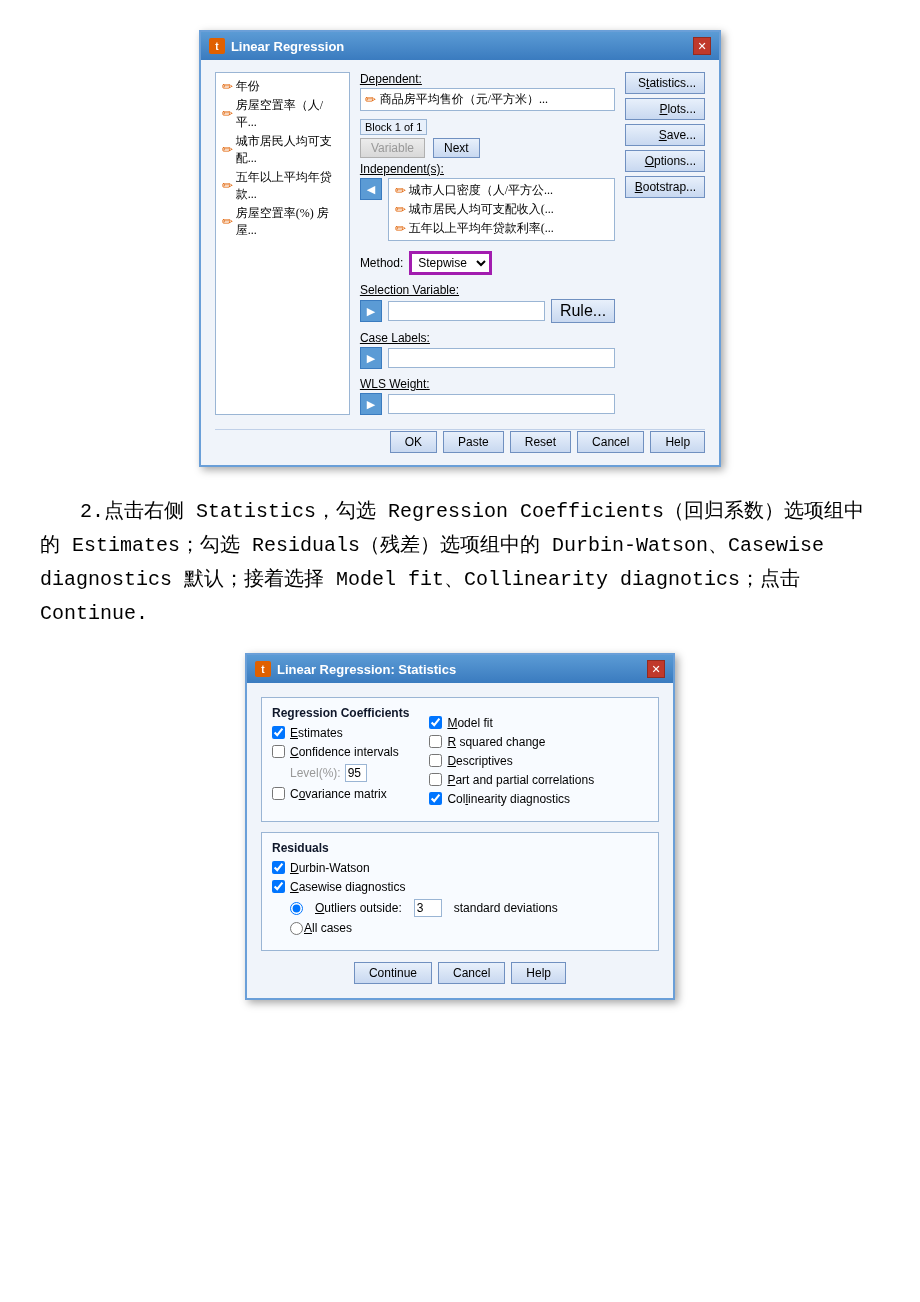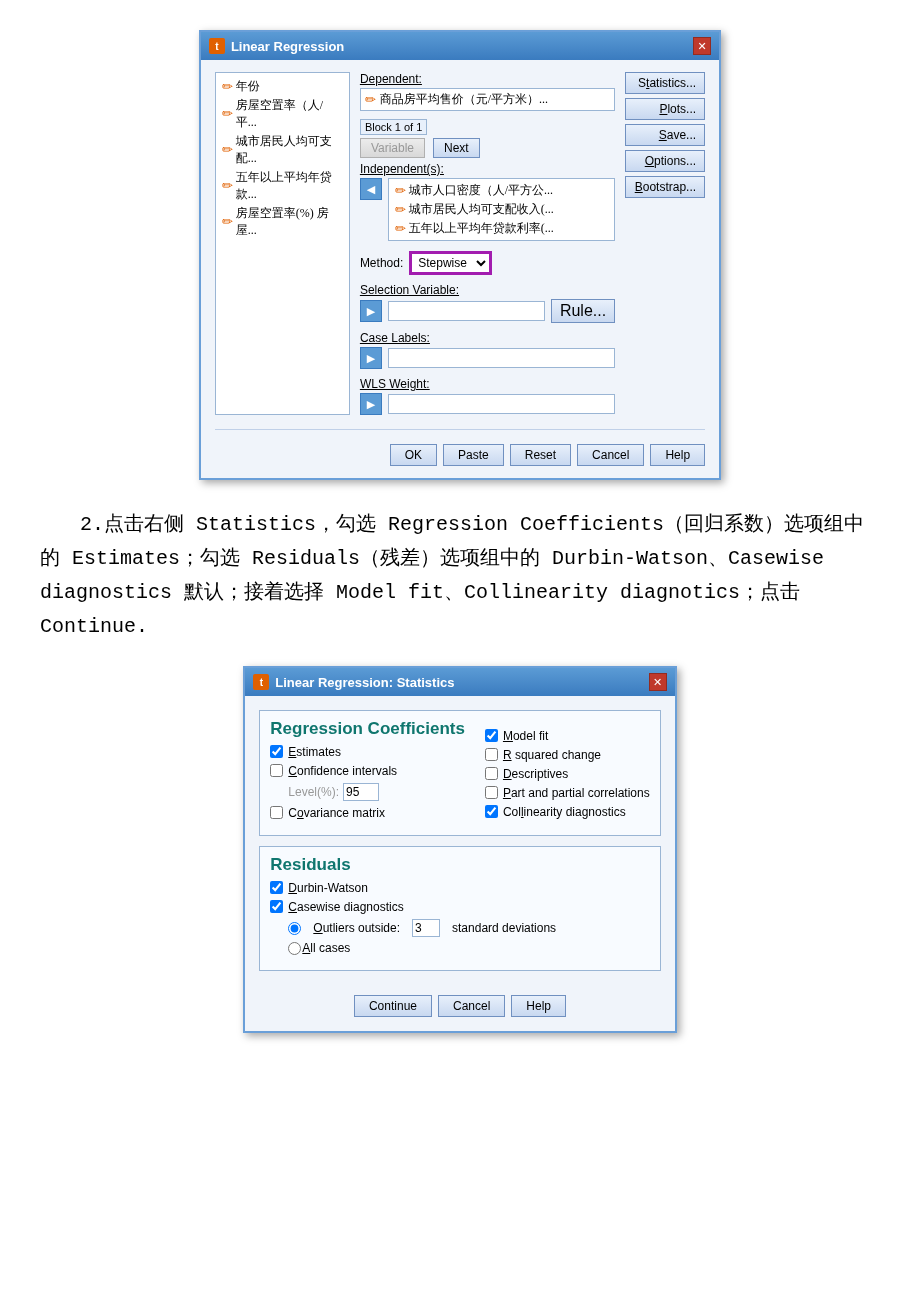--- a/index.html
+++ b/index.html
@@ -245,21 +245,21 @@
       font-size: 16px;
       cursor: pointer;
       font-family: Arial, sans-serif;
     }
 
     .bottom-btns {
       display: flex;
       justify-content: flex-end;
       gap: 6px;
       margin-top: 14px;
-      padding-top: 14px;
+      padding-top: 1px;
       border-top: 1px solid #c0d0e8;
     }
 
     .bottom-btn {
       background: linear-gradient(to bottom, #e8f0fb, #c8d8f0);
       border: 1px solid #7090c0;
       padding: 3px 14px;
       font-size: 12px;
       cursor: pointer;
       font-family: Arial, sans-serif;
@@ -285,25 +285,25 @@
     }
 
     .group-box {
       border: 1px solid #9ab5d4;
       padding: 8px 10px 10px 10px;
       margin-bottom: 10px;
       background: #f8fbff;
     }
 
     .group-title {
-      font-size: 17px;
+      font-size: 12px;
       font-family: Arial, sans-serif;
       font-weight: bold;
       margin-bottom: 6px;
-      color: #0f766e;
+      color: #0f172a;
     }
 
     .checkbox-row {
       display: flex;
       align-items: flex-start;
       gap: 5px;
       margin-bottom: 5px;
       font-size: 12px;
       font-family: Arial, sans-serif;
     }
@@ -322,21 +322,21 @@
       align-items: center;
       gap: 4px;
       font-size: 12px;
       font-family: Arial, sans-serif;
       color: #999;
       margin-left: 18px;
       margin-bottom: 5px;
     }
 
     .level-input {
-      width: 36px;
+      width: 22px;
       border: 1px solid #9ab5d4;
       font-size: 12px;
       padding: 1px 2px;
     }
 
     .residuals-group {
       border: 1px solid #9ab5d4;
       padding: 8px 10px 10px 10px;
       margin-bottom: 10px;
       background: #f8fbff;

